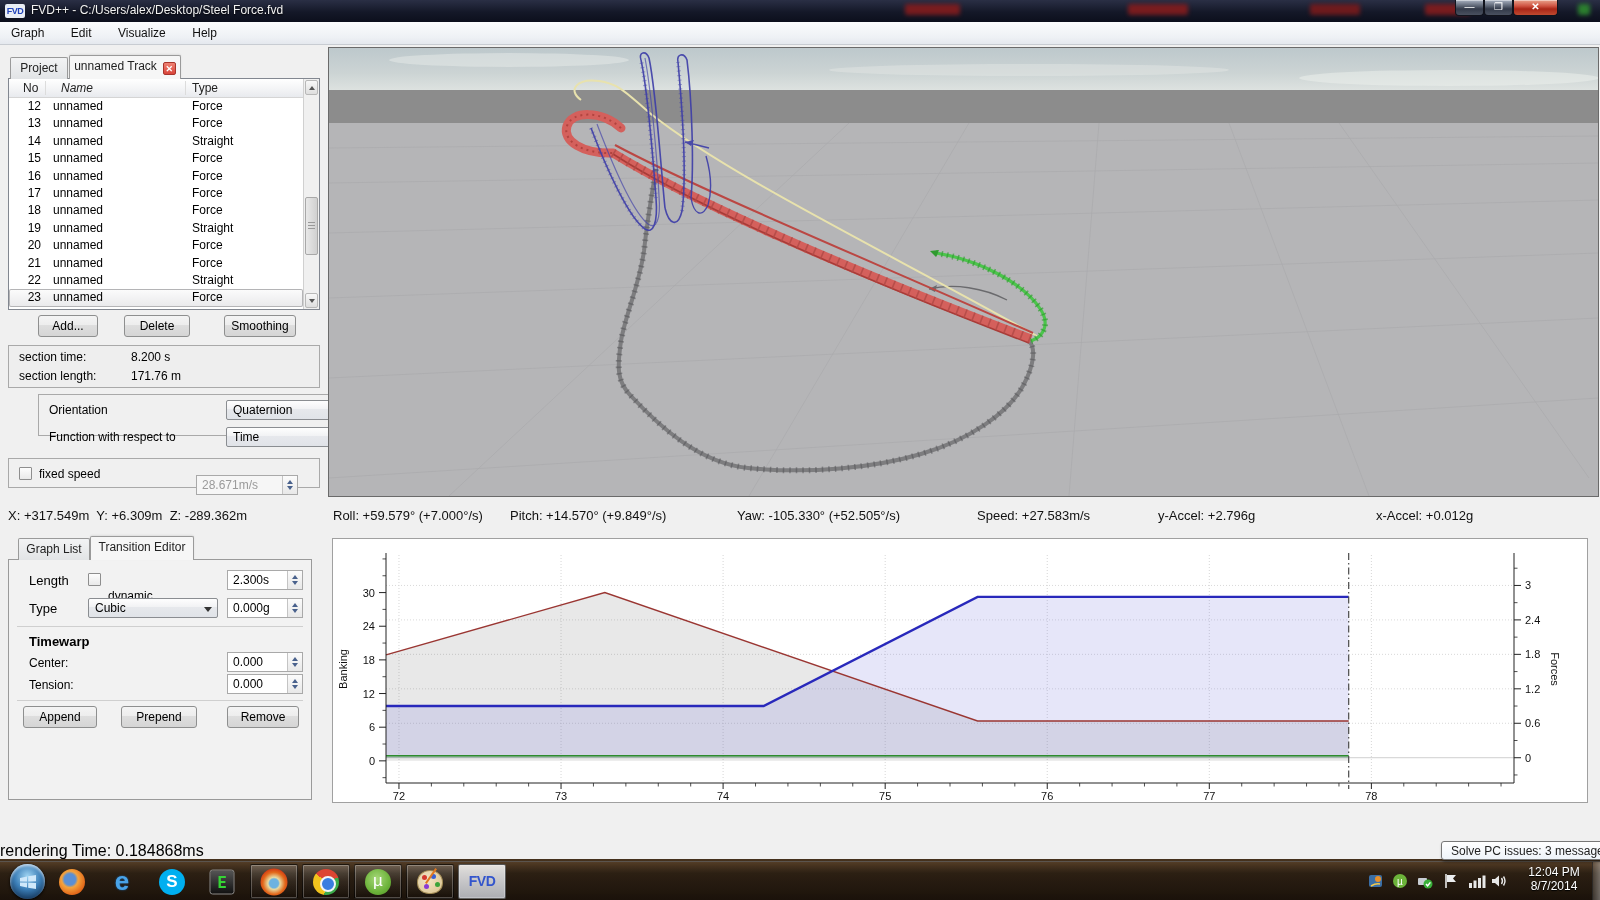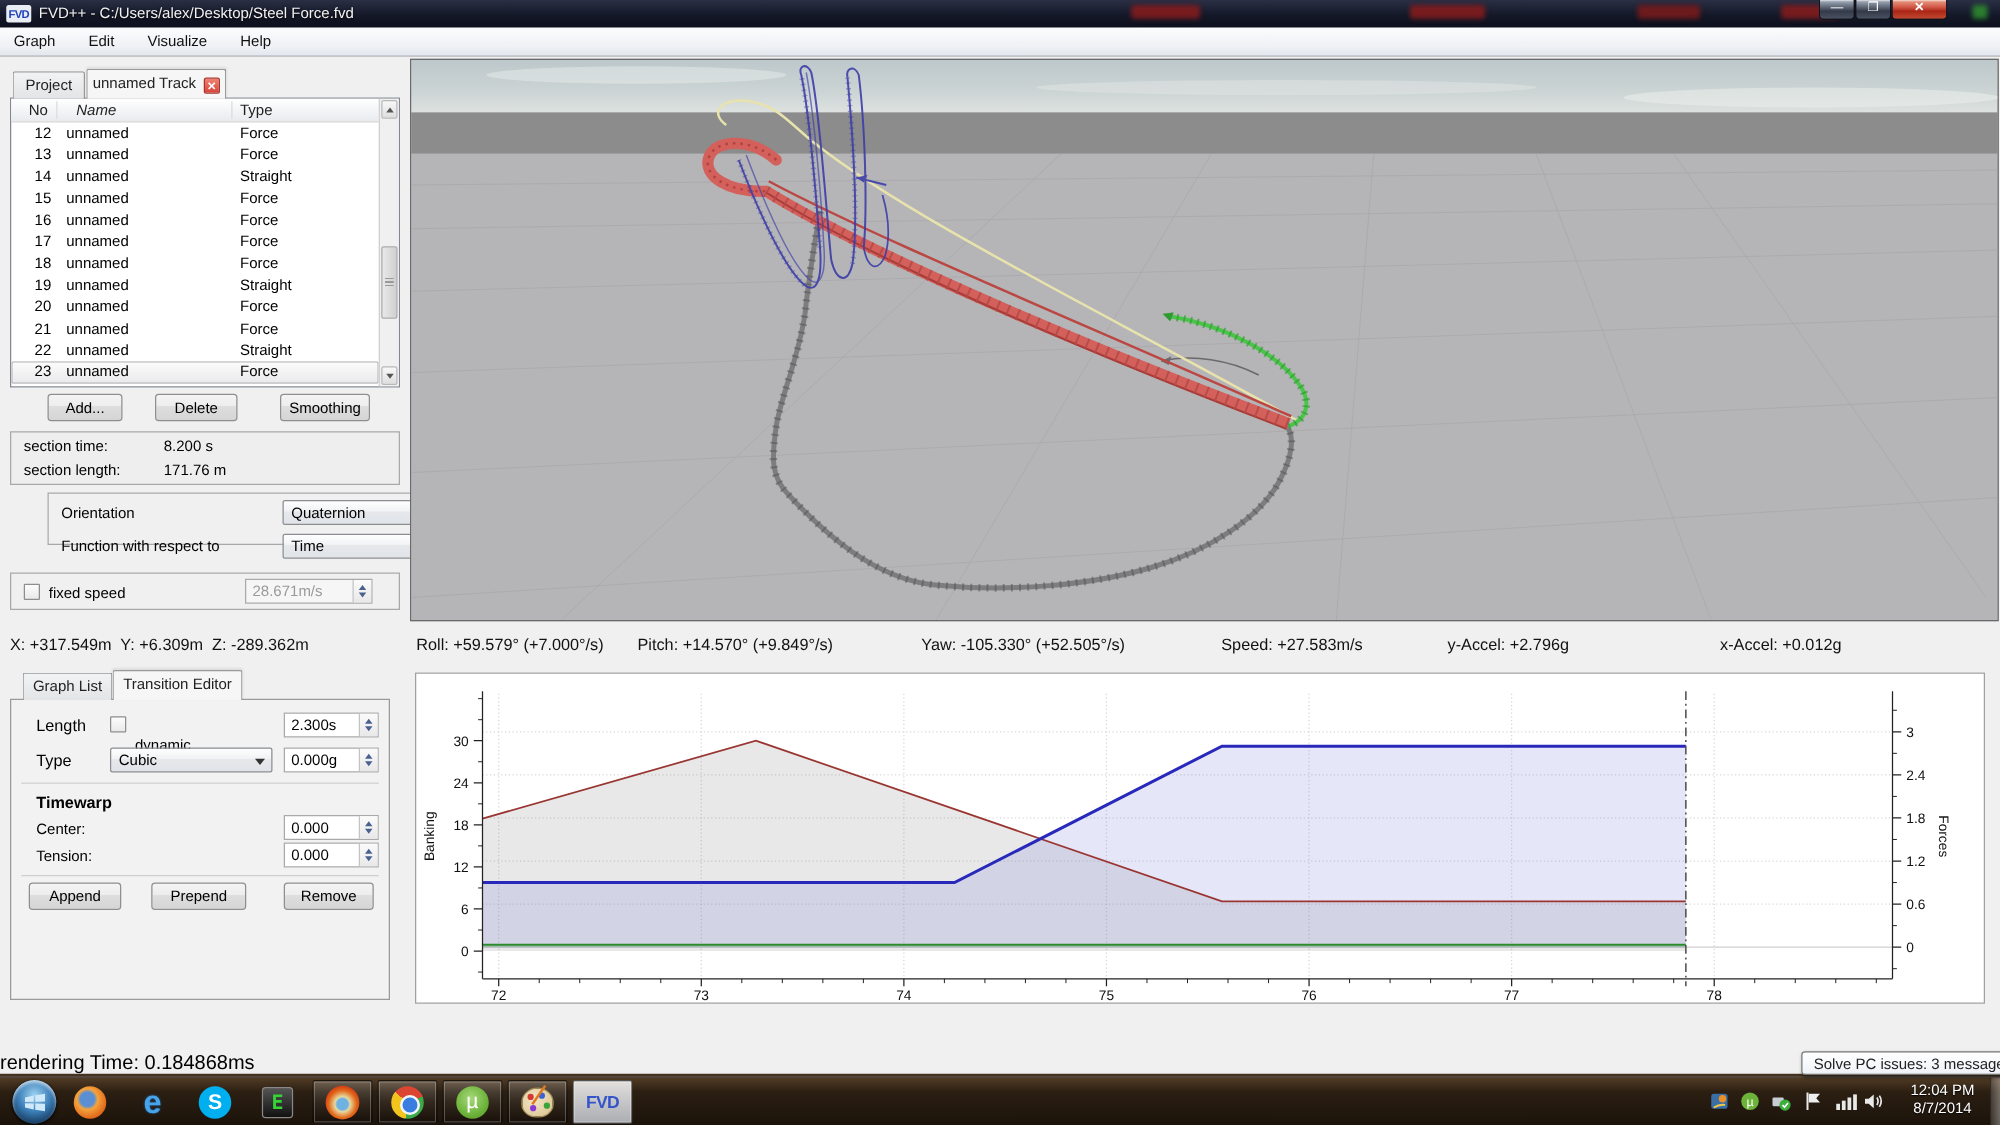--- a/index.html
+++ b/index.html
@@ -290,21 +290,21 @@
   <span style="position:absolute;left:10px;top:35px;">Function with respect to</span>
   <div class="combo" style="left:187px;top:32px;width:117px;">
     <span class="cval">Time</span>
     <span class="carr"></span>
   </div>
 </div>
 
 <div class="fsbox">
   <span class="check" style="left:10px;top:8px;"></span>
   <span style="position:absolute;left:30px;top:8px;">fixed speed</span>
-  <div class="spin disabled" style="left:187px;top:4px;width:102px;">
+  <div class="spin disabled" style="left:187px;top:16px;width:102px;">
     <span class="sval">28.671m/s</span>
     <span class="sarrows">
         <i class="up"></i>
         <i class="dn"></i>
       </span>
   </div>
 </div>
 
 <div class="viewport">
 <svg width="1269" height="448" viewBox="0 0 1269 448">

